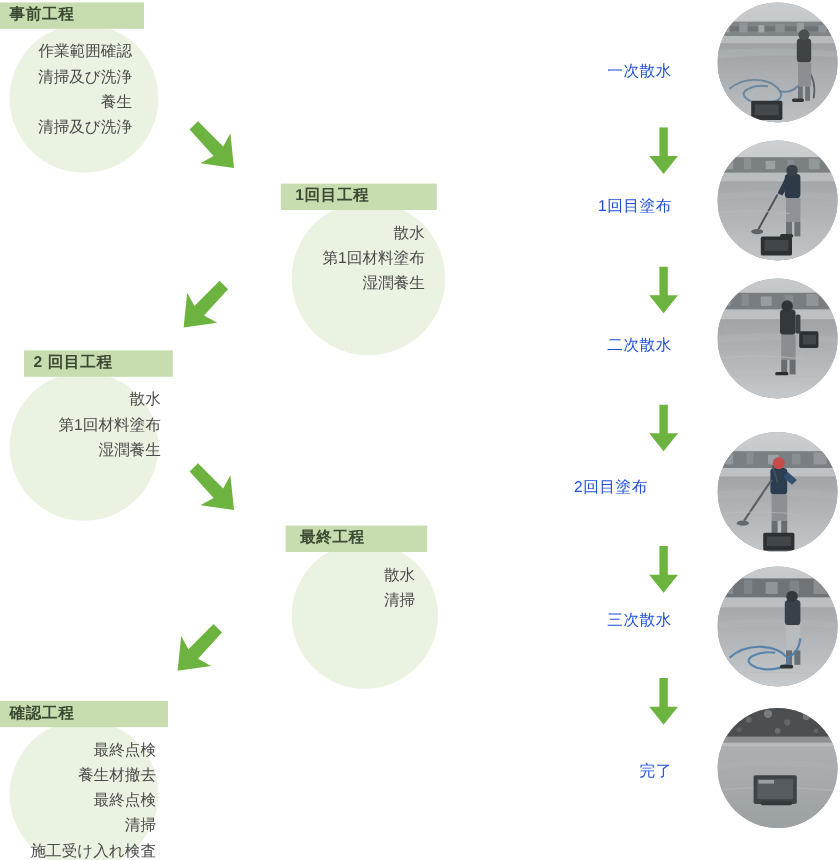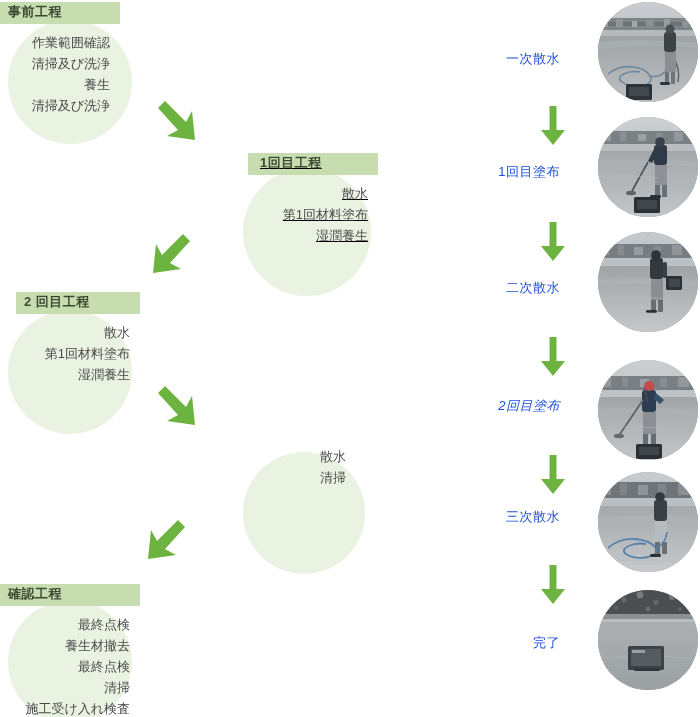--- a/index.html
+++ b/index.html
@@ -90,51 +90,52 @@
       <span class="li">清掃及び洗浄</span>
     </div>
   </div>
 
   <div class="diag" style="left:152px;top:99px;">
     <svg viewBox="0 0 46 46" xmlns="http://www.w3.org/2000/svg">
       <path d="M6 9 L13 2 L34 23 L40 12 L43 41 L15 37 L26 31 L6 9 Z" fill="#6cb33f"></path>
     </svg>
   </div>
 
-  <div class="step indent" style="left:248px;top:153px;width:130px;text-decoration:underline;">
+  <div class="step indent" style="left:234px;top:153px;width:130px;">
     <span class="step-head">1回目工程</span>
     <div class="step-body">
       <span class="li">散水</span>
       <span class="li">第1回材料塗布</span>
       <span class="li">湿潤養生</span>
     </div>
   </div>
 
   <div class="diag" style="left:150px;top:232px;">
     <svg viewBox="0 0 46 46" xmlns="http://www.w3.org/2000/svg">
       <path d="M40 9 L33 2 L12 23 L6 12 L3 41 L31 37 L20 31 L40 9 Z" fill="#6cb33f"></path>
     </svg>
   </div>
 
-  <div class="step" style="left:16px;top:292px;width:124px;">
+  <div class="step" style="left:0px;top:292px;width:124px;padding-left:20px;">
     <span class="step-head">2 回目工程</span>
     <div class="step-body">
       <span class="li">散水</span>
       <span class="li">第1回材料塗布</span>
       <span class="li">湿潤養生</span>
     </div>
   </div>
 
   <div class="diag" style="left:152px;top:384px;">
     <svg viewBox="0 0 46 46" xmlns="http://www.w3.org/2000/svg">
       <path d="M6 9 L13 2 L34 23 L40 12 L43 41 L15 37 L26 31 L6 9 Z" fill="#6cb33f"></path>
     </svg>
   </div>
 
   <div class="step indent" style="left:238px;top:438px;width:118px;">
+    <span class="step-head">最終工程</span>
     <div class="step-body">
       <span class="li">散水</span>
       <span class="li">清掃</span>
     </div>
   </div>
 
   <div class="diag" style="left:145px;top:518px;">
     <svg viewBox="0 0 46 46" xmlns="http://www.w3.org/2000/svg">
       <path d="M40 9 L33 2 L12 23 L6 12 L3 41 L31 37 L20 31 L40 9 Z" fill="#6cb33f"></path>
     </svg>
@@ -276,21 +277,21 @@
       <path d="M0 82 Q40 79 100 83" stroke="#b6babc" stroke-width="1" fill="none" opacity=".5"></path>
     </svg>
   </div>
 
   <div class="varrow" style="left:540px;top:337px;">
     <svg viewBox="0 0 26 40" xmlns="http://www.w3.org/2000/svg">
       <path d="M9.5 0 L16.5 0 L16.5 24 L25 24 L13 39 L1 24 L9.5 24 Z" fill="#6cb33f"></path>
     </svg>
   </div>
 
-  <div class="photo-label" style="left:420px;top:397px;width:140px;font-style:italic;">2回目塗布</div>
+  <div class="photo-label" style="left:400px;top:397px;width:140px;">2回目塗布</div>
   <div class="photo" style="left:598px;top:360px;">
     <svg viewBox="0 0 100 100" xmlns="http://www.w3.org/2000/svg">
       <defs>
         <linearGradient id="sky4" x1="0" y1="0" x2="0" y2="1">
           <stop offset="0%" stop-color="#cbcfd2"></stop>
             <stop offset="100%" stop-color="#a8adb1"></stop>
         </linearGradient>
         <linearGradient id="deck4" x1="0" y1="0" x2="0" y2="1">
           <stop offset="0%" stop-color="#a1a5a8"></stop>
             <stop offset="100%" stop-color="#c3c7c9"></stop>

